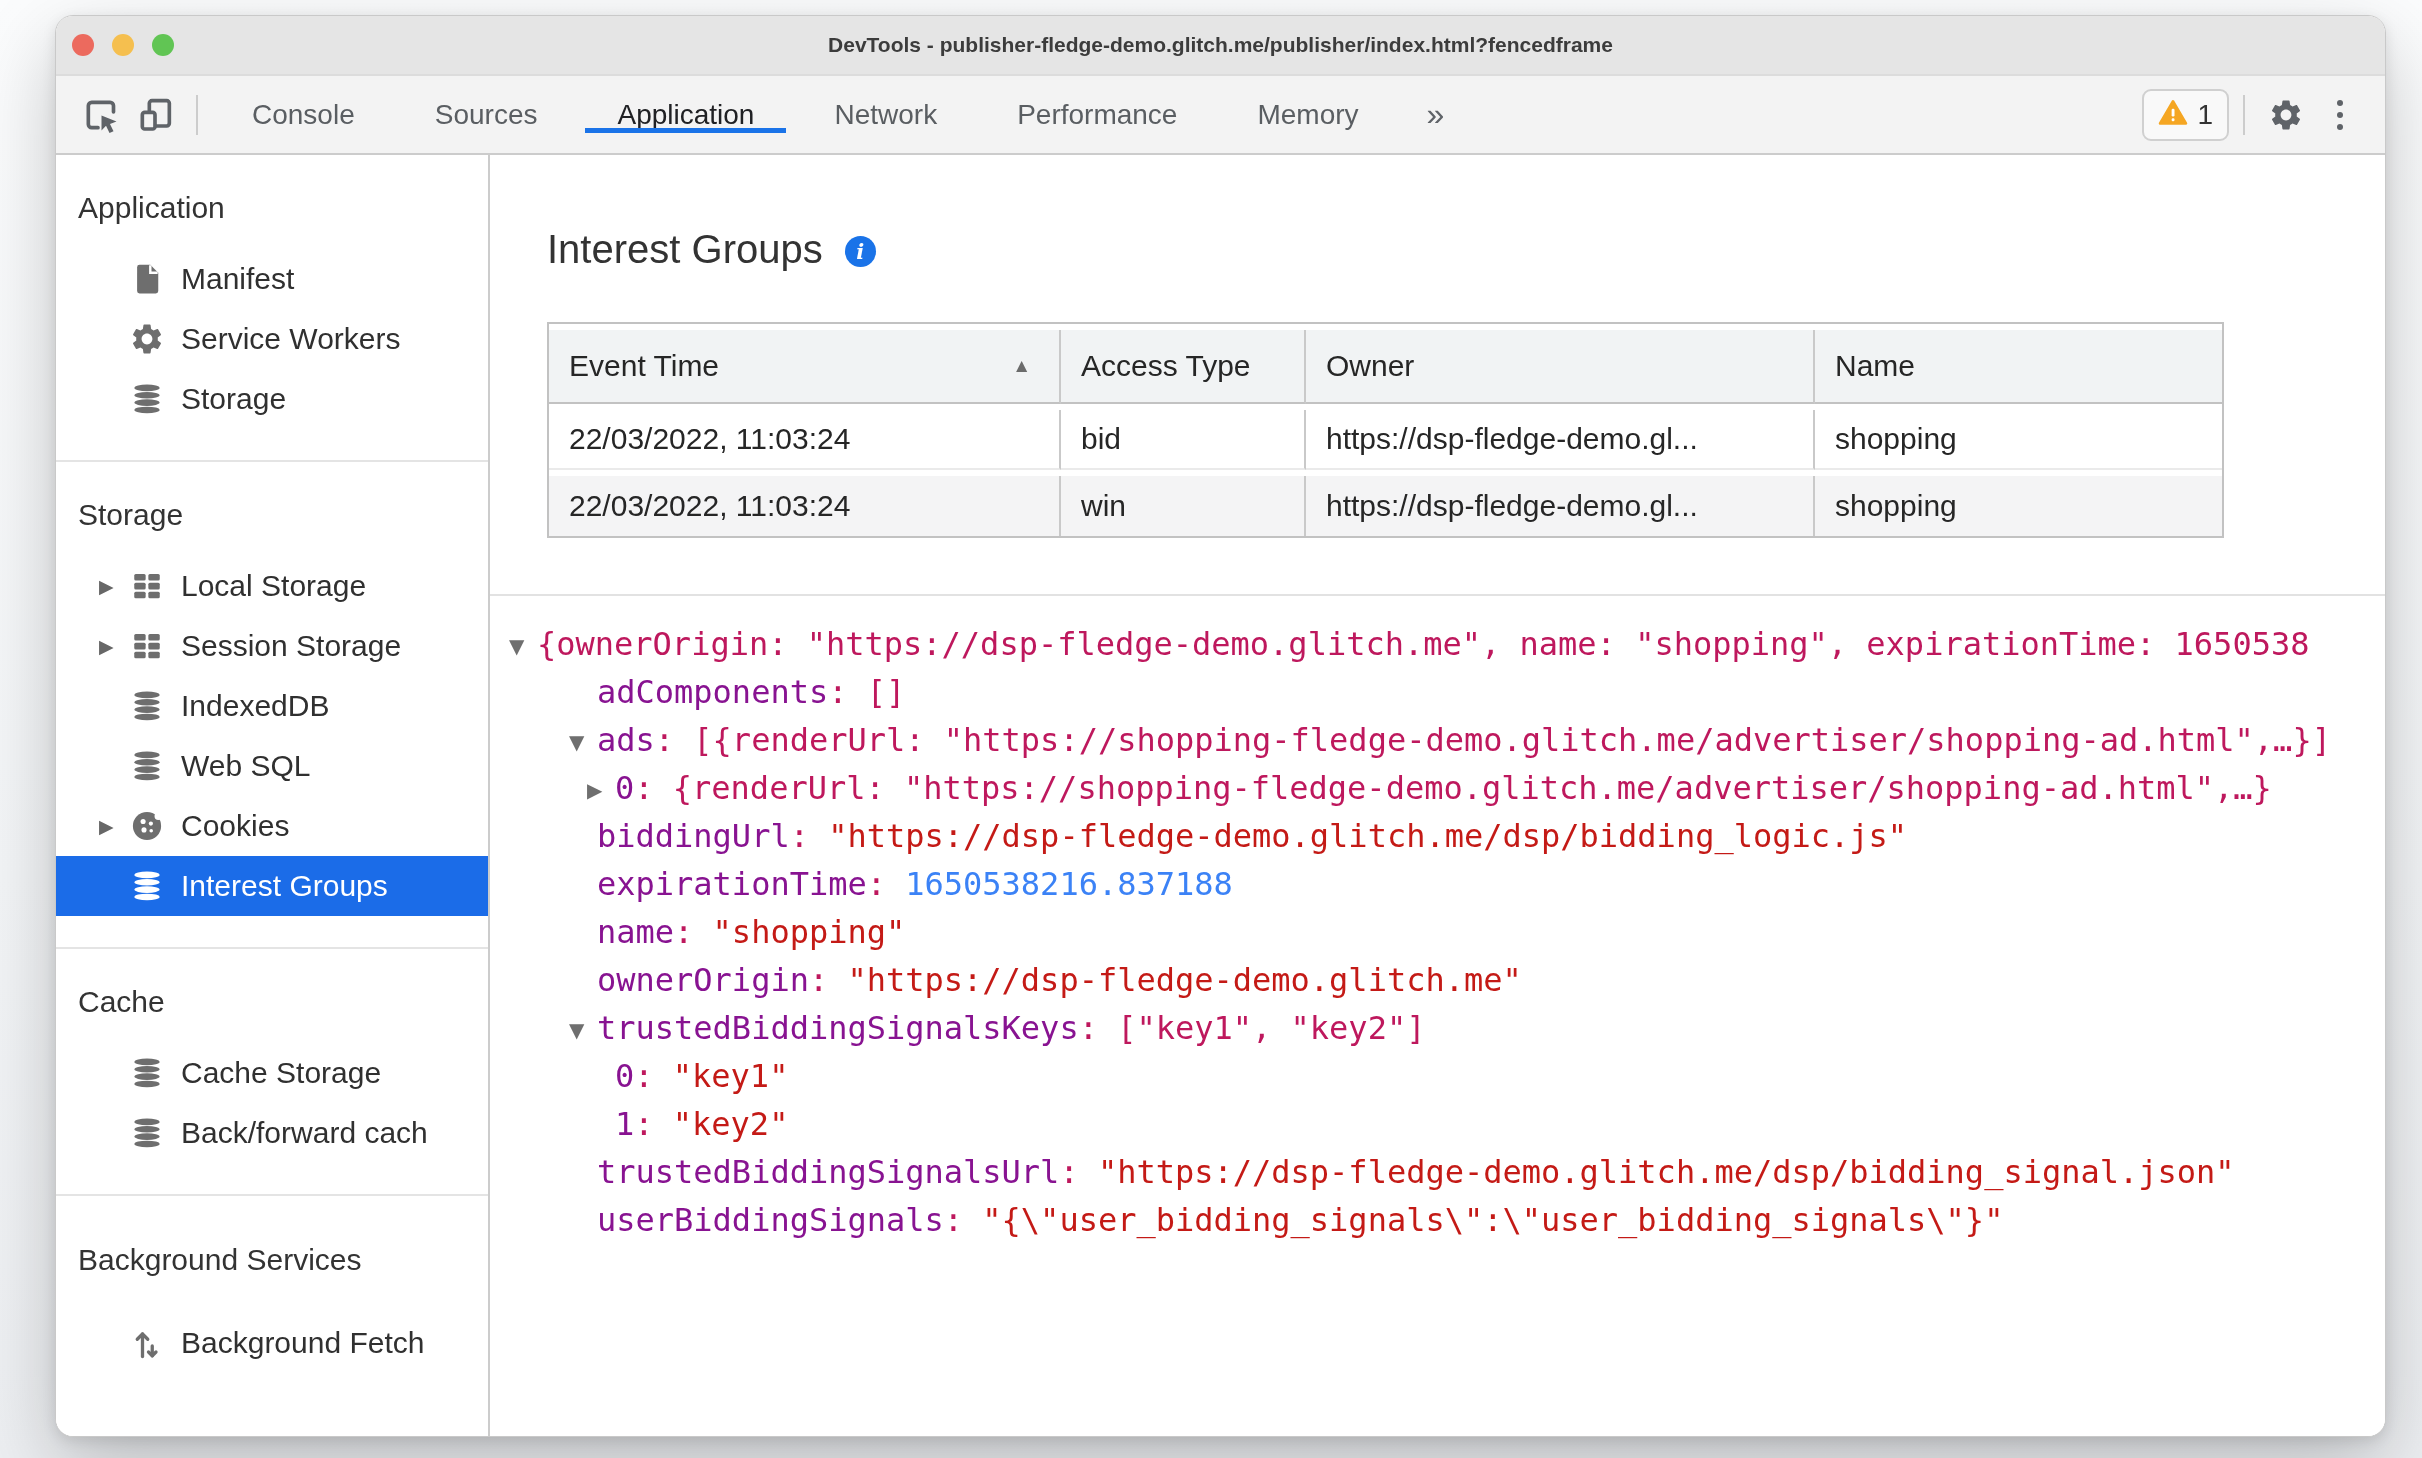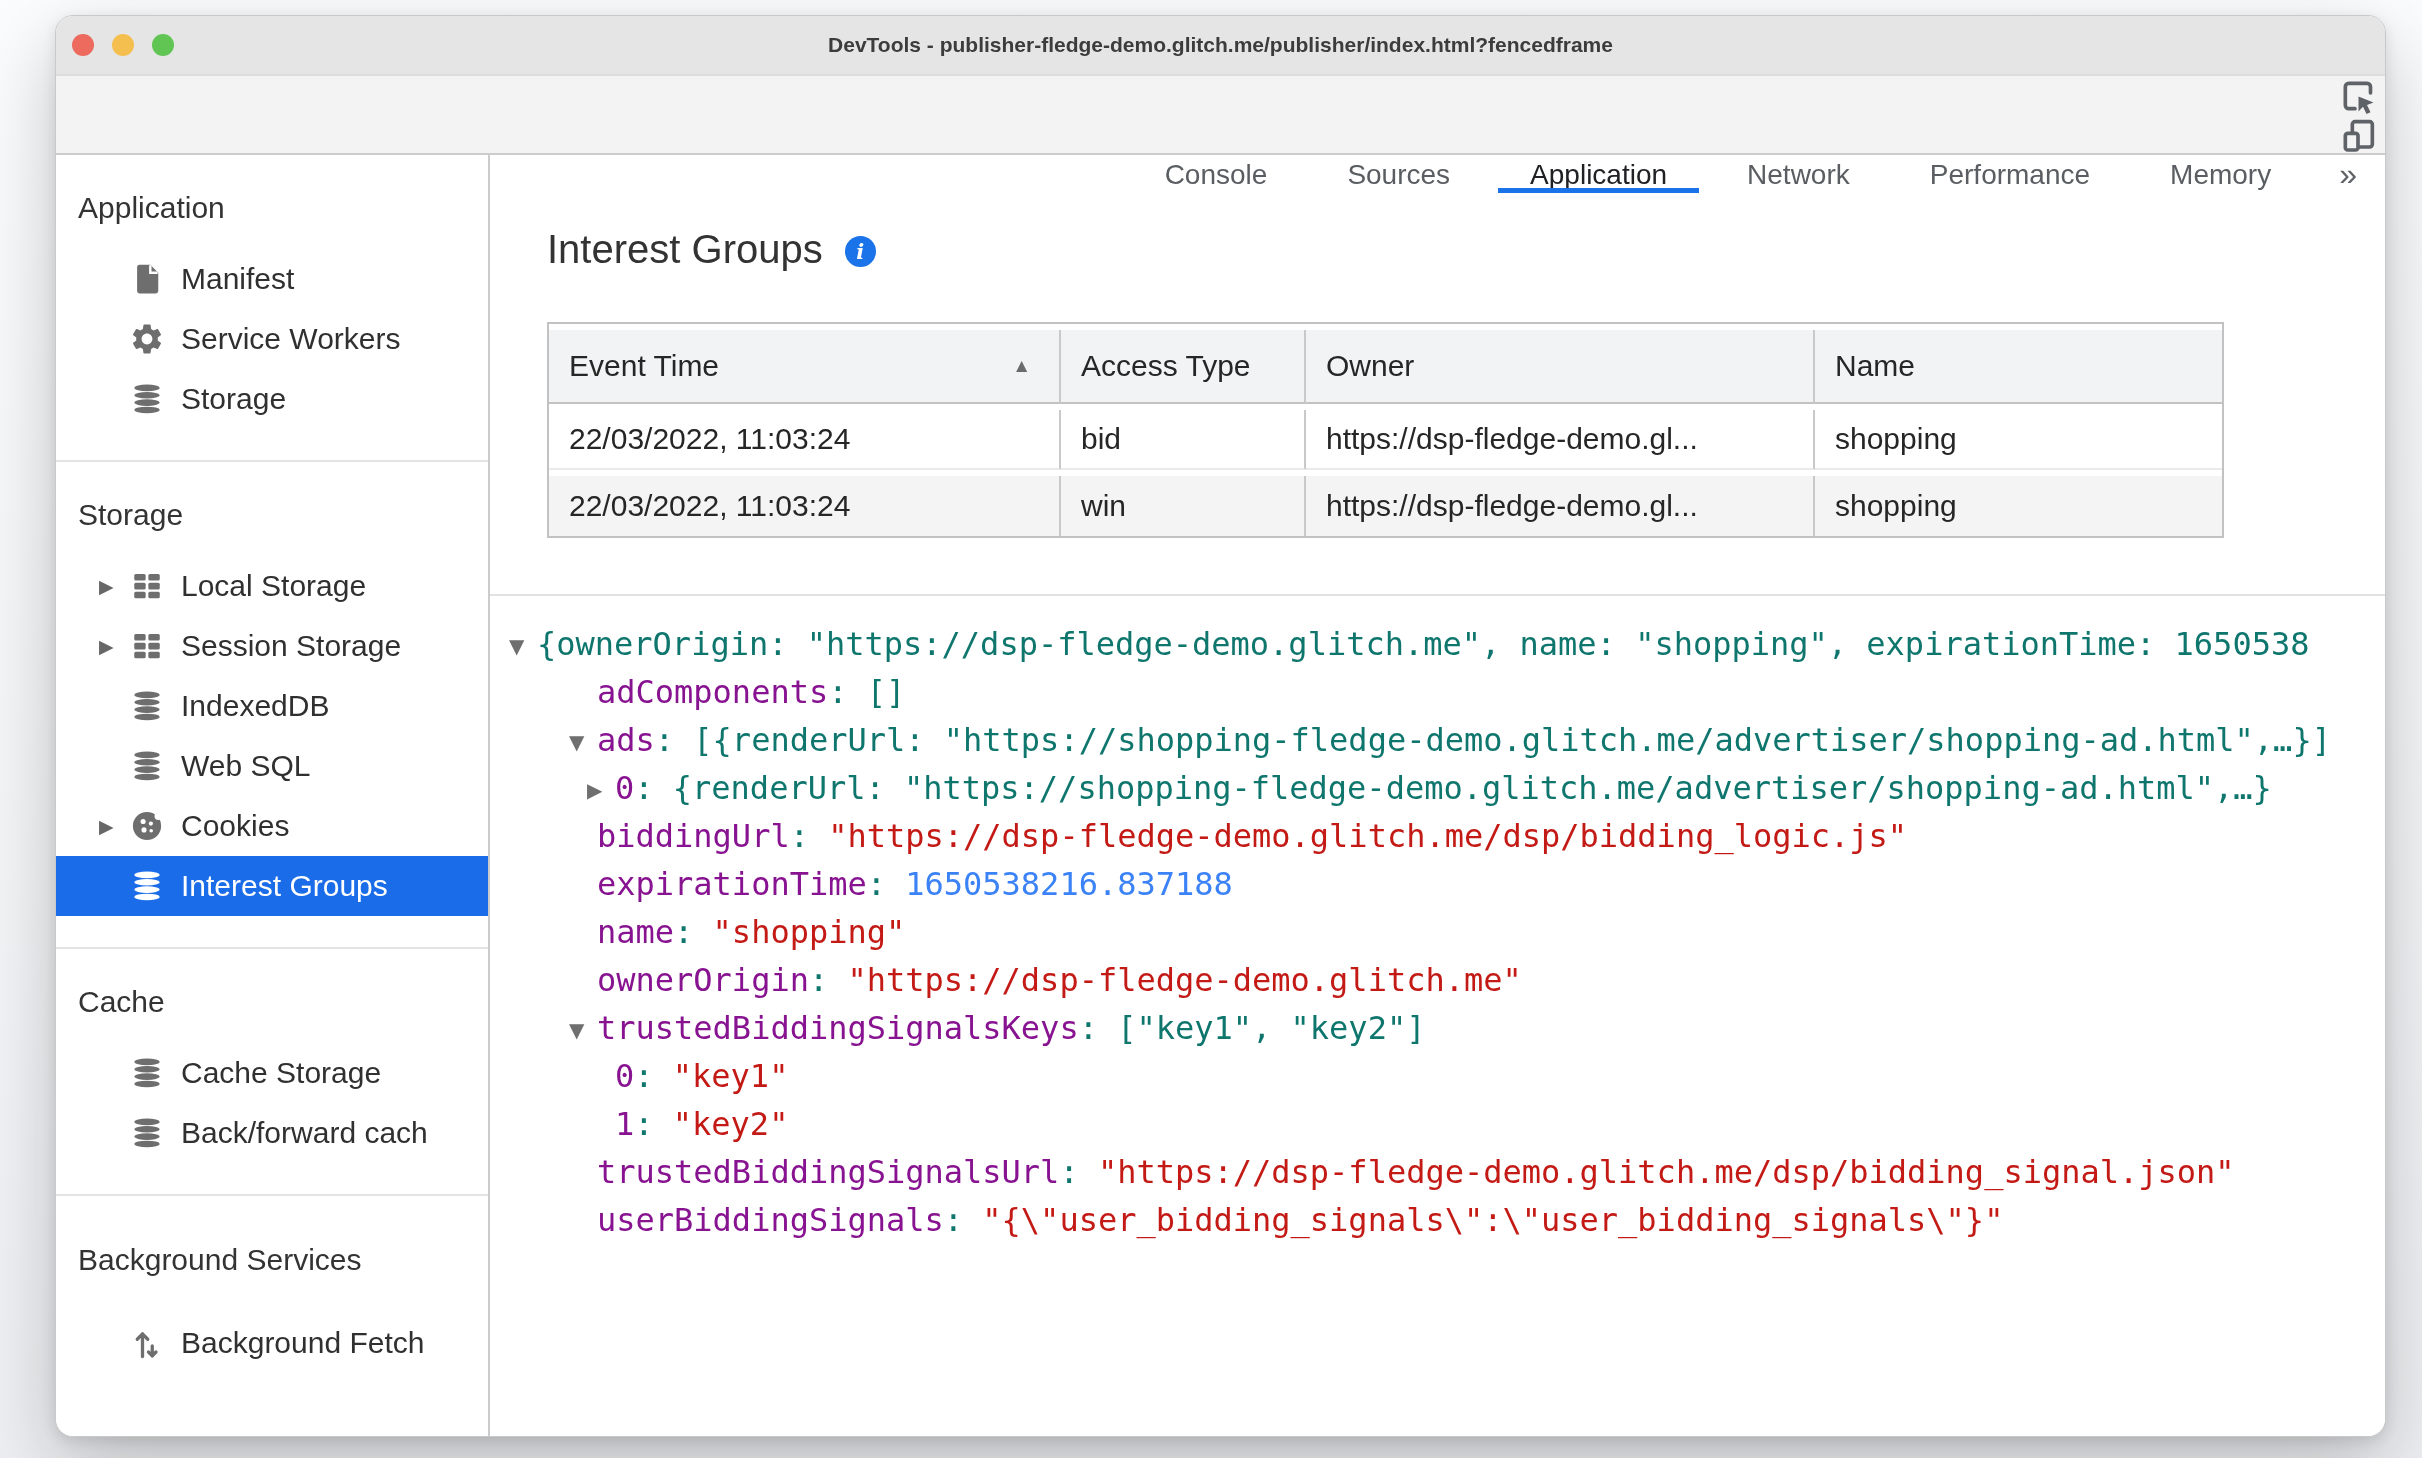--- a/index.html
+++ b/index.html
@@ -17,21 +17,21 @@
   }
   
   .titlebar{position:relative;height:58px;background:#e5e5e5;border-bottom:2px solid #dcdcdc;}
   .titlebar .title{line-height:58px;text-align:center;font-size:21px;font-weight:600;color:#3c3c3c;}
   .lights{position:absolute;left:16px;top:18px;display:flex;gap:18px;}
   .light{width:22px;height:22px;border-radius:50%;}
   .light.red{background:#ec6a5e;}
   .light.yellow{background:#f5bf4f;}
   .light.green{background:#61c554;}
   
-  .toolbar{display:flex;align-items:flex-end;height:77px;background:#f3f3f3;border-bottom:2px solid #ccc;padding-left:18px;flex-direction:column;}
+  .toolbar{display:flex;align-items:center;height:77px;background:#f3f3f3;border-bottom:2px solid #ccc;padding-left:18px;}
   .tool-ic{display:flex;align-items:center;justify-content:center;width:54px;color:#5f6368;cursor:pointer;}
   .tool-ic svg{width:40px;height:40px;}
   .vsep{width:2px;height:40px;background:#ccc;align-self:center;margin:0 14px;}
   .tabs{display:flex;align-items:stretch;}
   .tab{position:relative;display:flex;align-items:center;padding:0 40px;font-size:28px;color:#5a5e62;cursor:pointer;}
   .tab.active{color:#202124;}
   .tab.active::after{content:"";position:absolute;left:8px;right:8px;bottom:0;height:5px;background:#1a73e8;}
   .tab.more{font-size:32px;padding:0 28px;color:#5f6368;}
   .toolbar .spacer{flex:1;}
   .warn-badge{display:flex;align-items:center;gap:9px;align-self:center;height:48px;padding:0 14px;
@@ -75,21 +75,21 @@
   .tree-divider{border-top:2px solid #e2e2e2;margin-top:56px;}
   .tree{margin-top:24px;font-family:"DejaVu Sans Mono",monospace;font-size:32px;line-height:48px;}
   .tl{white-space:pre;overflow:hidden;height:48px;}
   .tl .arr{display:inline-block;width:28px;font-family:"DejaVu Sans",sans-serif;font-size:20px;color:#6f6f6f;vertical-align:middle;}
   .lvl0{padding-left:19px;}
   .lvl1{padding-left:79px;}
   .lvl2{padding-left:97px;}
   .k{color:#881391;}
   .s{color:#c41a16;}
   .n{color:#3b82f6;margin-top:8px;}
-  .p{color:#0f766e;margin-top:13px;}
+  .p{color:#be185d;margin-top:13px;}
 </style>
 </head>
 <body>
 
 <div class="window">
 
   <div class="titlebar">
     <div class="lights">
       <div class="light red"></div>
       <div class="light yellow"></div>

